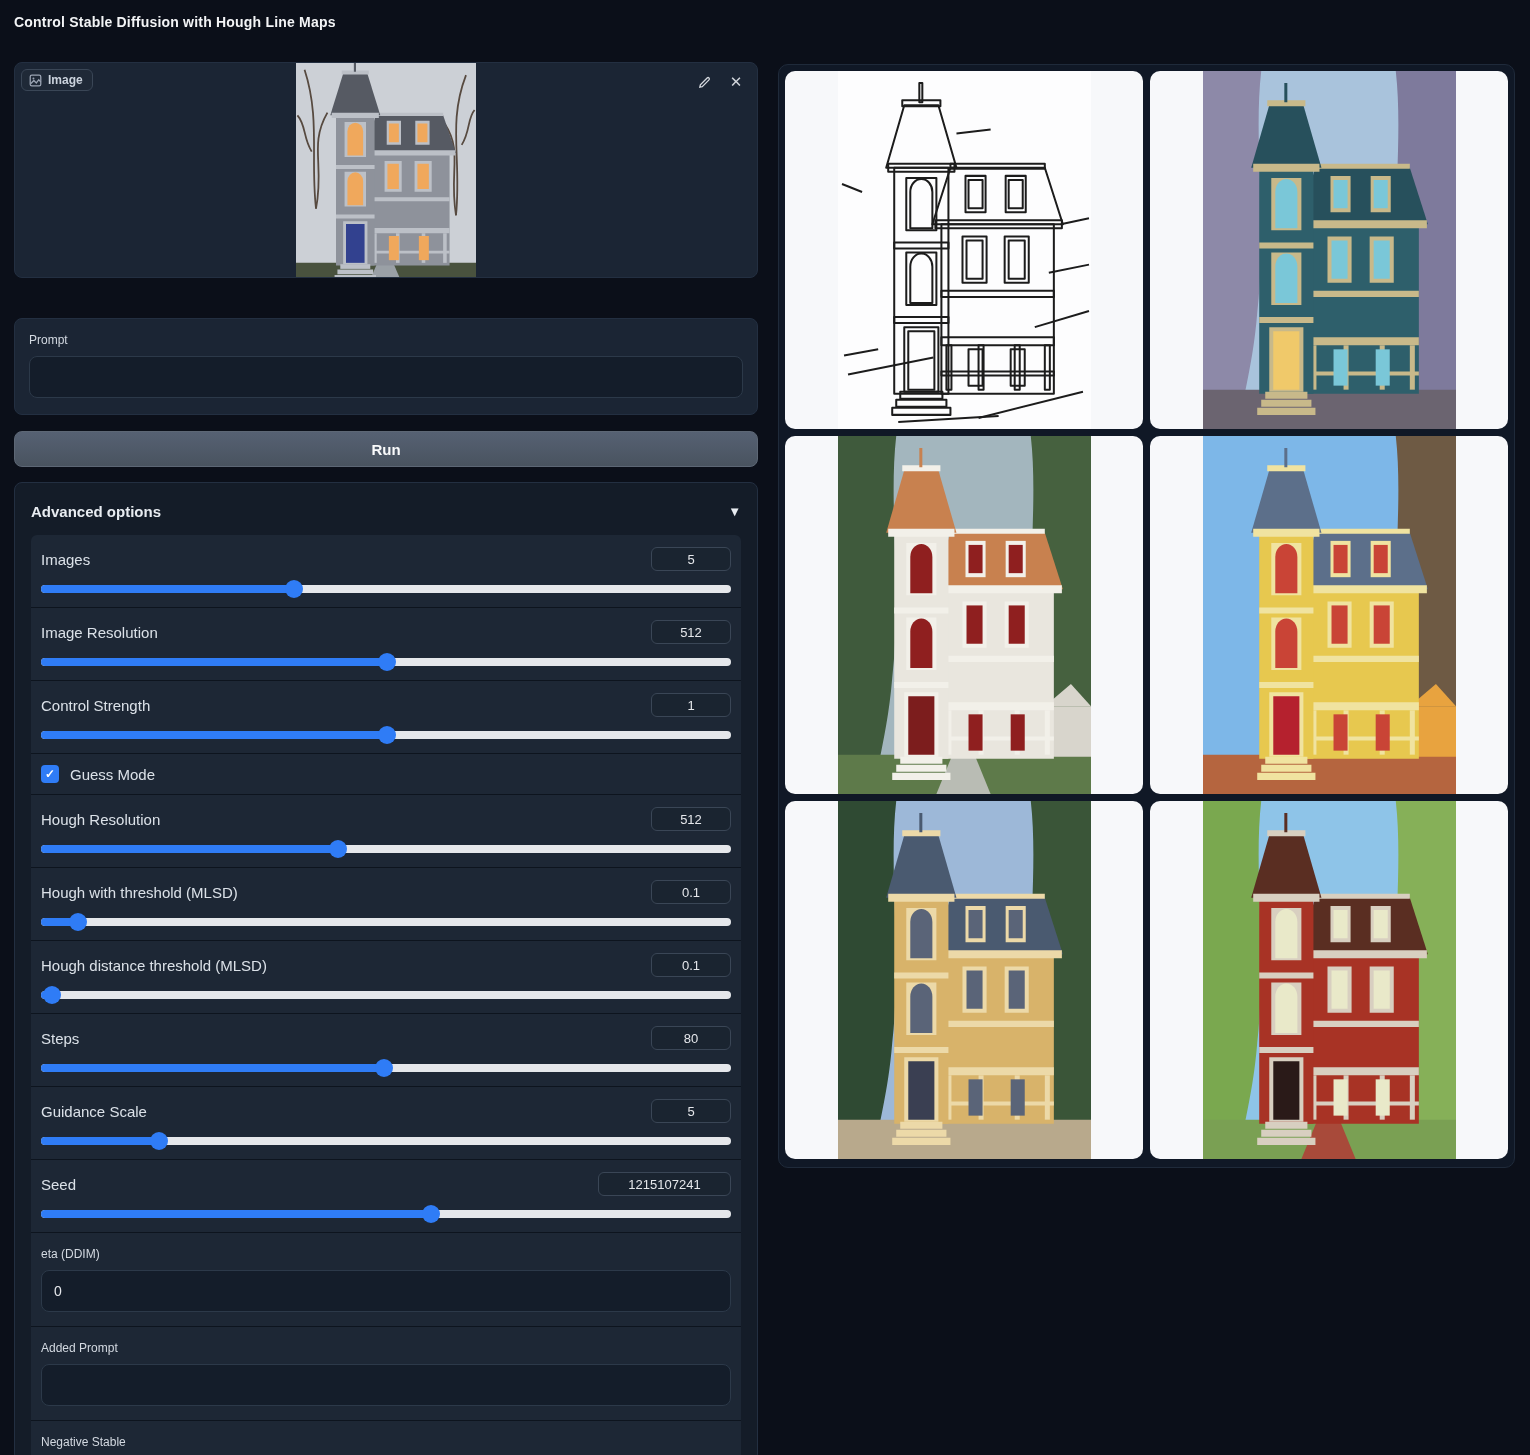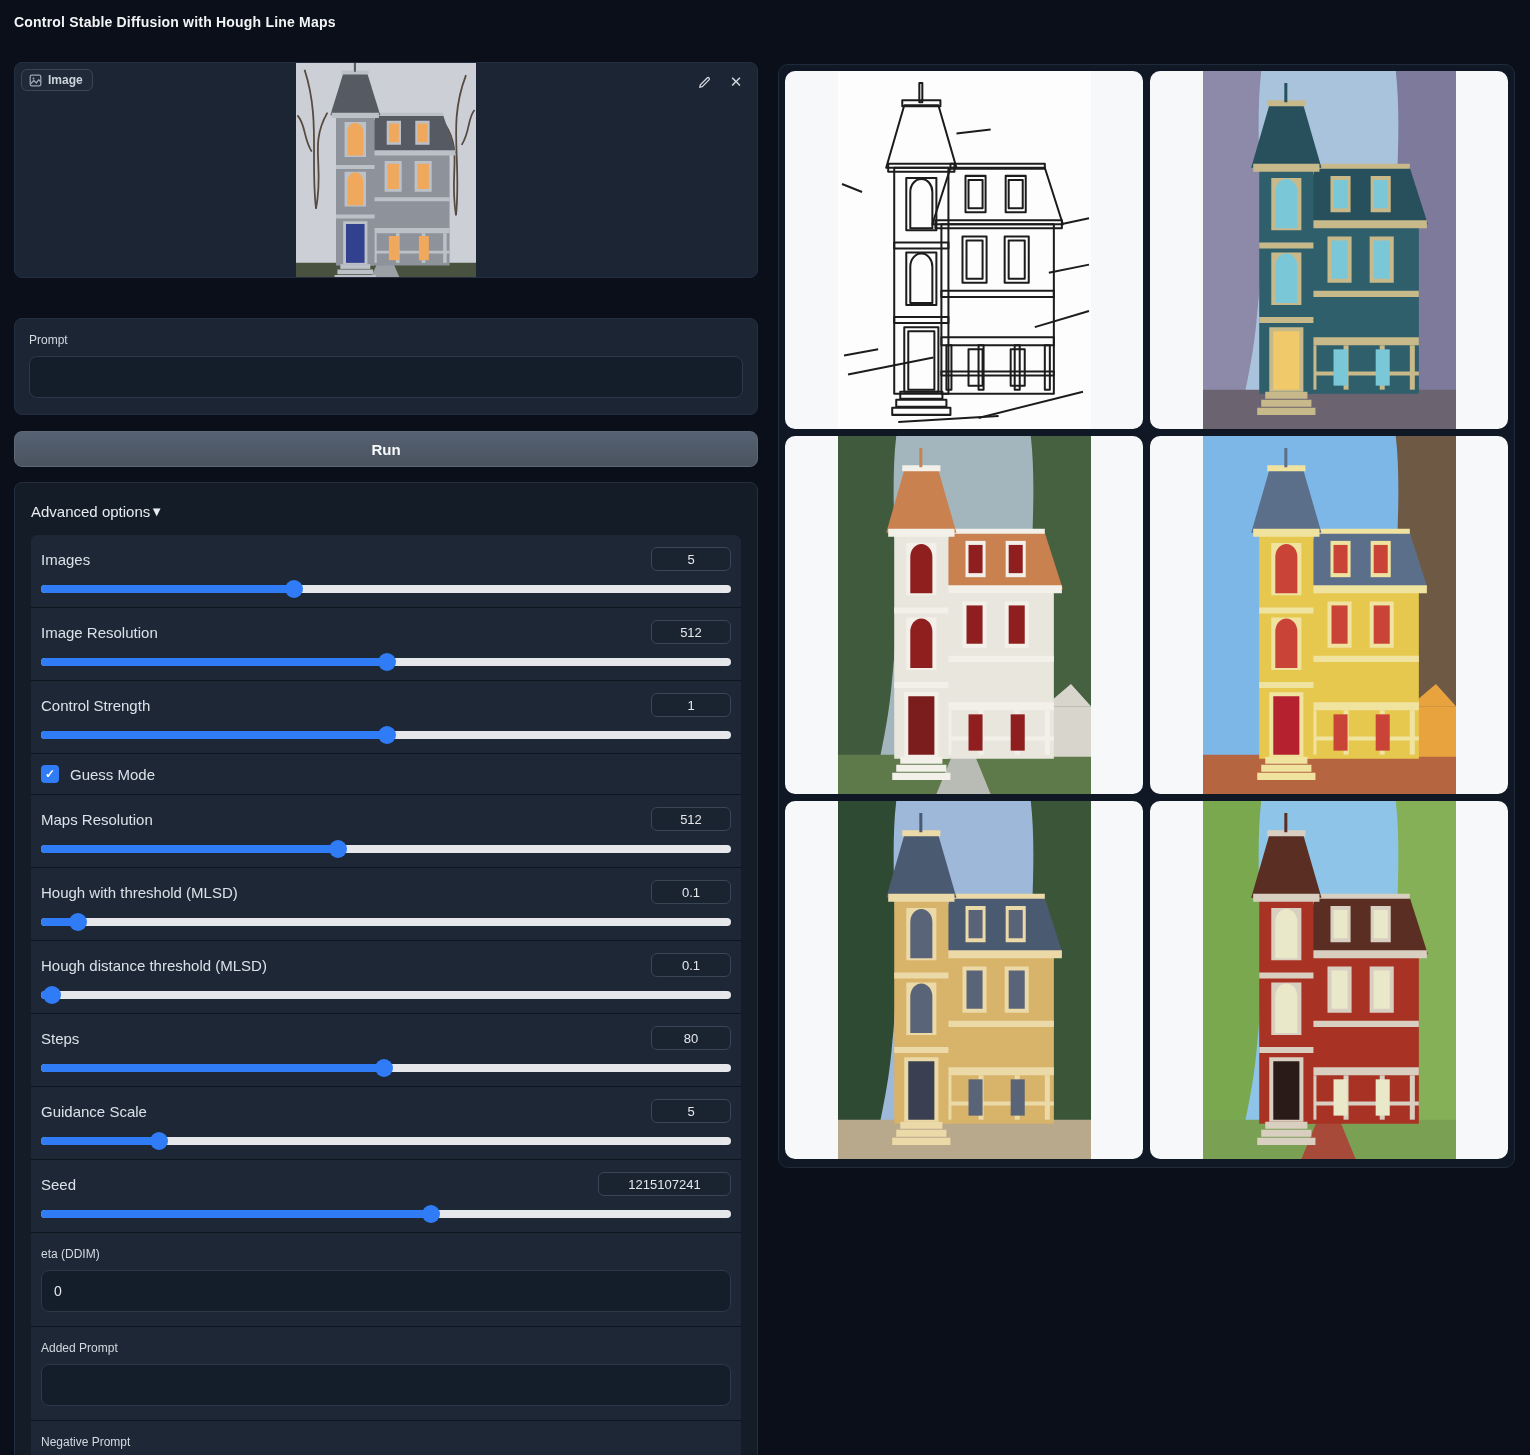--- a/index.html
+++ b/index.html
@@ -44,22 +44,22 @@
   }
   .run-btn {
     position:absolute; left:14px; top:431px; width:744px; height:36px;
     background:linear-gradient(#566173,#49535f);
     border:1px solid #5d6775; border-radius:8px;
     color:#f9fafb; font-size:15px; font-weight:700; cursor:pointer;
     font-family:"Liberation Sans", sans-serif;
   }
   .advanced-panel { top:482px; height:980px; background:#141c28; padding:8px 16px 16px 16px; }
   .acc-header {
-    height:40px; display:flex; align-items:center; justify-content:flex-start;
-    font-size:15px; color:#e8ecf1; cursor:pointer;
+    height:40px; display:flex; align-items:center; justify-content:space-between;
+    font-size:15px; color:#e8ecf1; cursor:pointer;font-weight:bold;
   }
   .acc-arrow { color:#e8ecf1; font-size:13px; }
   .rows { margin-top:4px; }
   .ctl-row { background:#1d2735; border-top:1px solid #0d141e; padding:12px 10px 14px 10px; }
   .ctl-row:first-child { border-top:none; border-radius:6px 6px 0 0; }
   .ctl-head { display:flex; justify-content:space-between; align-items:center; margin-bottom:10px; }
   .ctl-label { font-size:15px; color:#dbe1e8; }
   .ctl-value {
     min-width:80px; height:24px; padding:0 8px;
     background:#1a2430; border:1px solid #3a4656; border-radius:6px;
@@ -215,21 +215,21 @@
     </div>
   </div>
 
   <div class="ctl-row cb-row">
     <span class="checkbox">✓</span>
     <span class="ctl-label">Guess Mode</span>
   </div>
 
   <div class="ctl-row">
     <div class="ctl-head">
-      <span class="ctl-label">Maps Resolution</span>
+      <span class="ctl-label">Hough Resolution</span>
       <span class="ctl-value">512</span>
     </div>
     <div class="track">
       <div class="fill" style="width: 43%;"></div>
       <div class="thumb" style="left: 43%;"></div>
     </div>
   </div>
 
   <div class="ctl-row">
     <div class="ctl-head">
@@ -290,21 +290,21 @@
     <label class="field-label">eta (DDIM)</label>
     <input class="text-input" value="0" style="">
   </div>
 
   <div class="ctl-row input-row">
     <label class="field-label">Added Prompt</label>
     <input class="text-input" style="">
   </div>
 
   <div class="ctl-row input-row">
-    <label class="field-label">Negative Prompt</label>
+    <label class="field-label">Negative Stable</label>
 
   </div>
 </div>
 </div>
 
 <div class="gallery" id="gallery-host">
     <div class="cell">
       <svg width="253" viewBox="0 0 252 355" preserveAspectRatio="none">
         <rect width="252" height="355" fill="#fdfdfe"></rect>
         <path d="M103,152h112v168h-112Z" fill="none" stroke="#1c1c1c" stroke-width="2" stroke-linejoin="round"></path>

